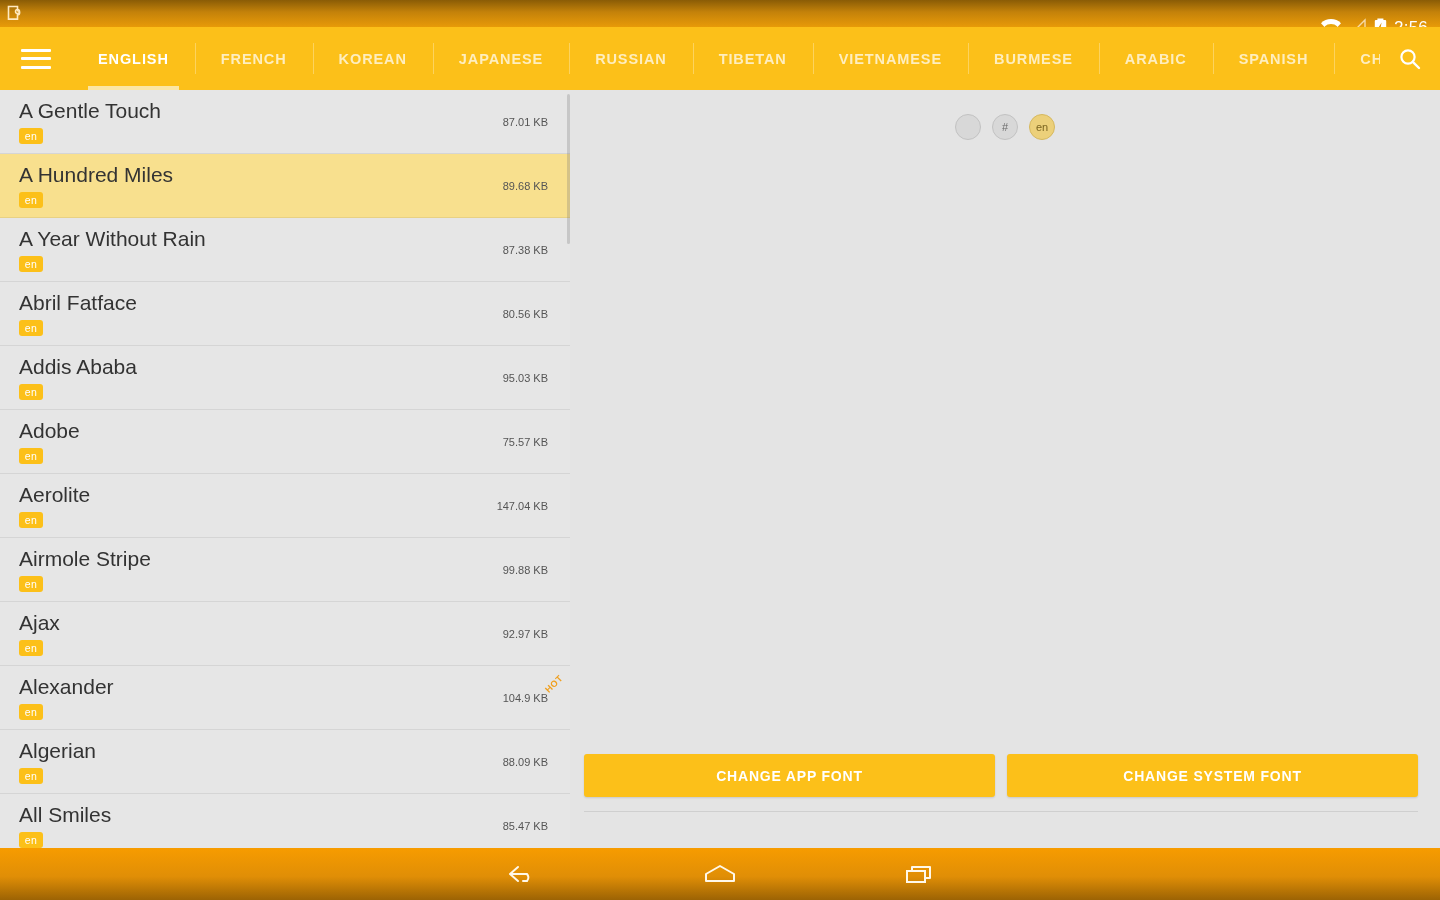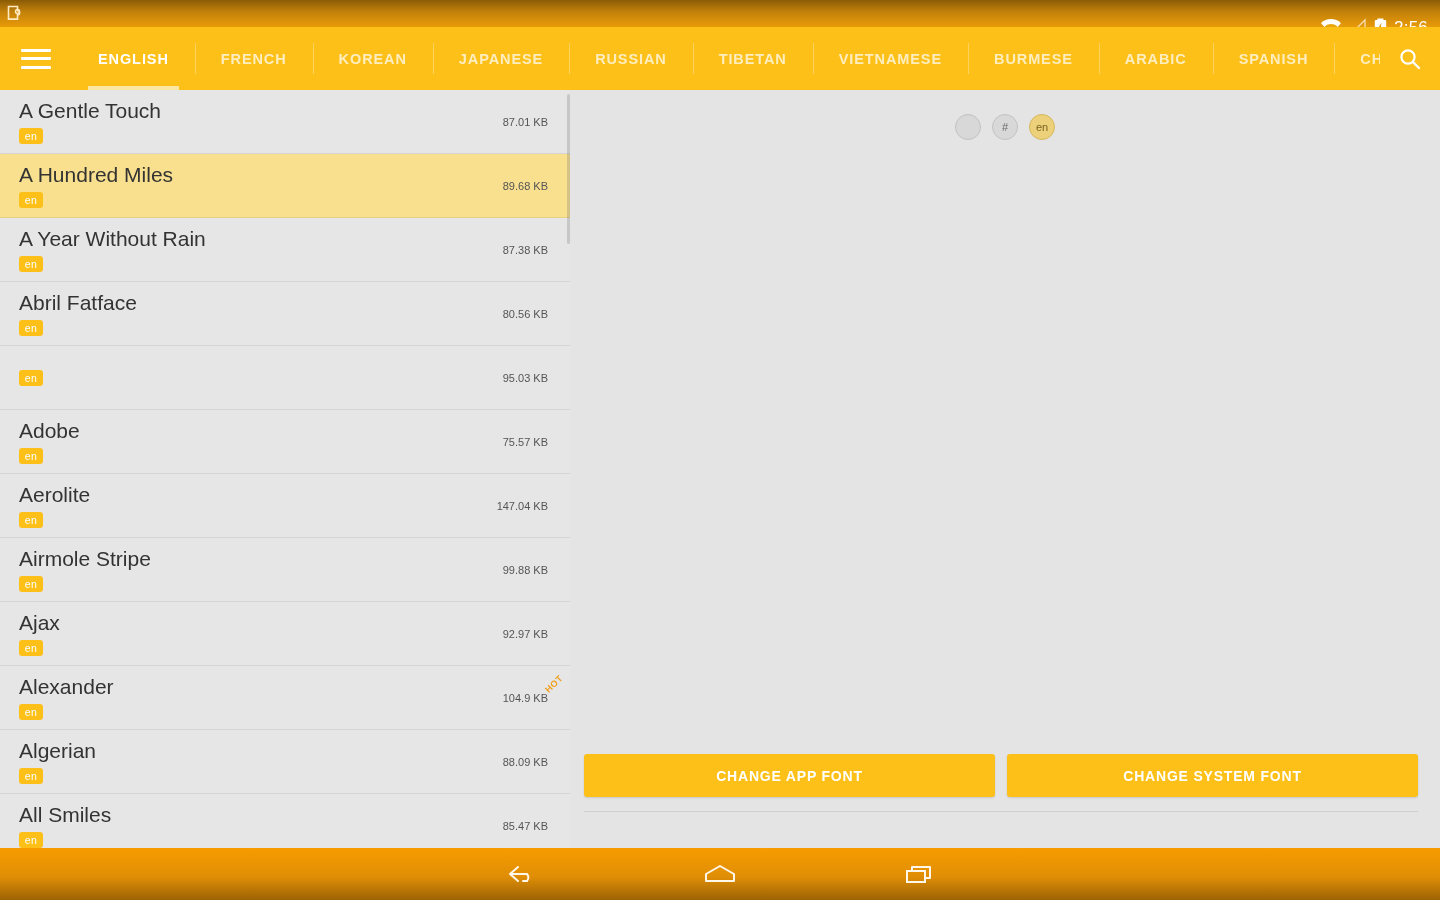--- a/index.html
+++ b/index.html
@@ -262,20 +262,21 @@
           </div>
           <div class="frow">
             <div class="fleft">
               <div class="fname">Abril Fatface</div>
               <span class="badge-lang">en</span>
             </div>
             <div class="fsize">80.56 KB</div>
           </div>
           <div class="frow">
             <div class="fleft">
+              <div class="fname">Addis Ababa</div>
               <span class="badge-lang">en</span>
             </div>
             <div class="fsize">95.03 KB</div>
           </div>
           <div class="frow">
             <div class="fleft">
               <div class="fname">Adobe</div>
               <span class="badge-lang">en</span>
             </div>
             <div class="fsize">75.57 KB</div>

